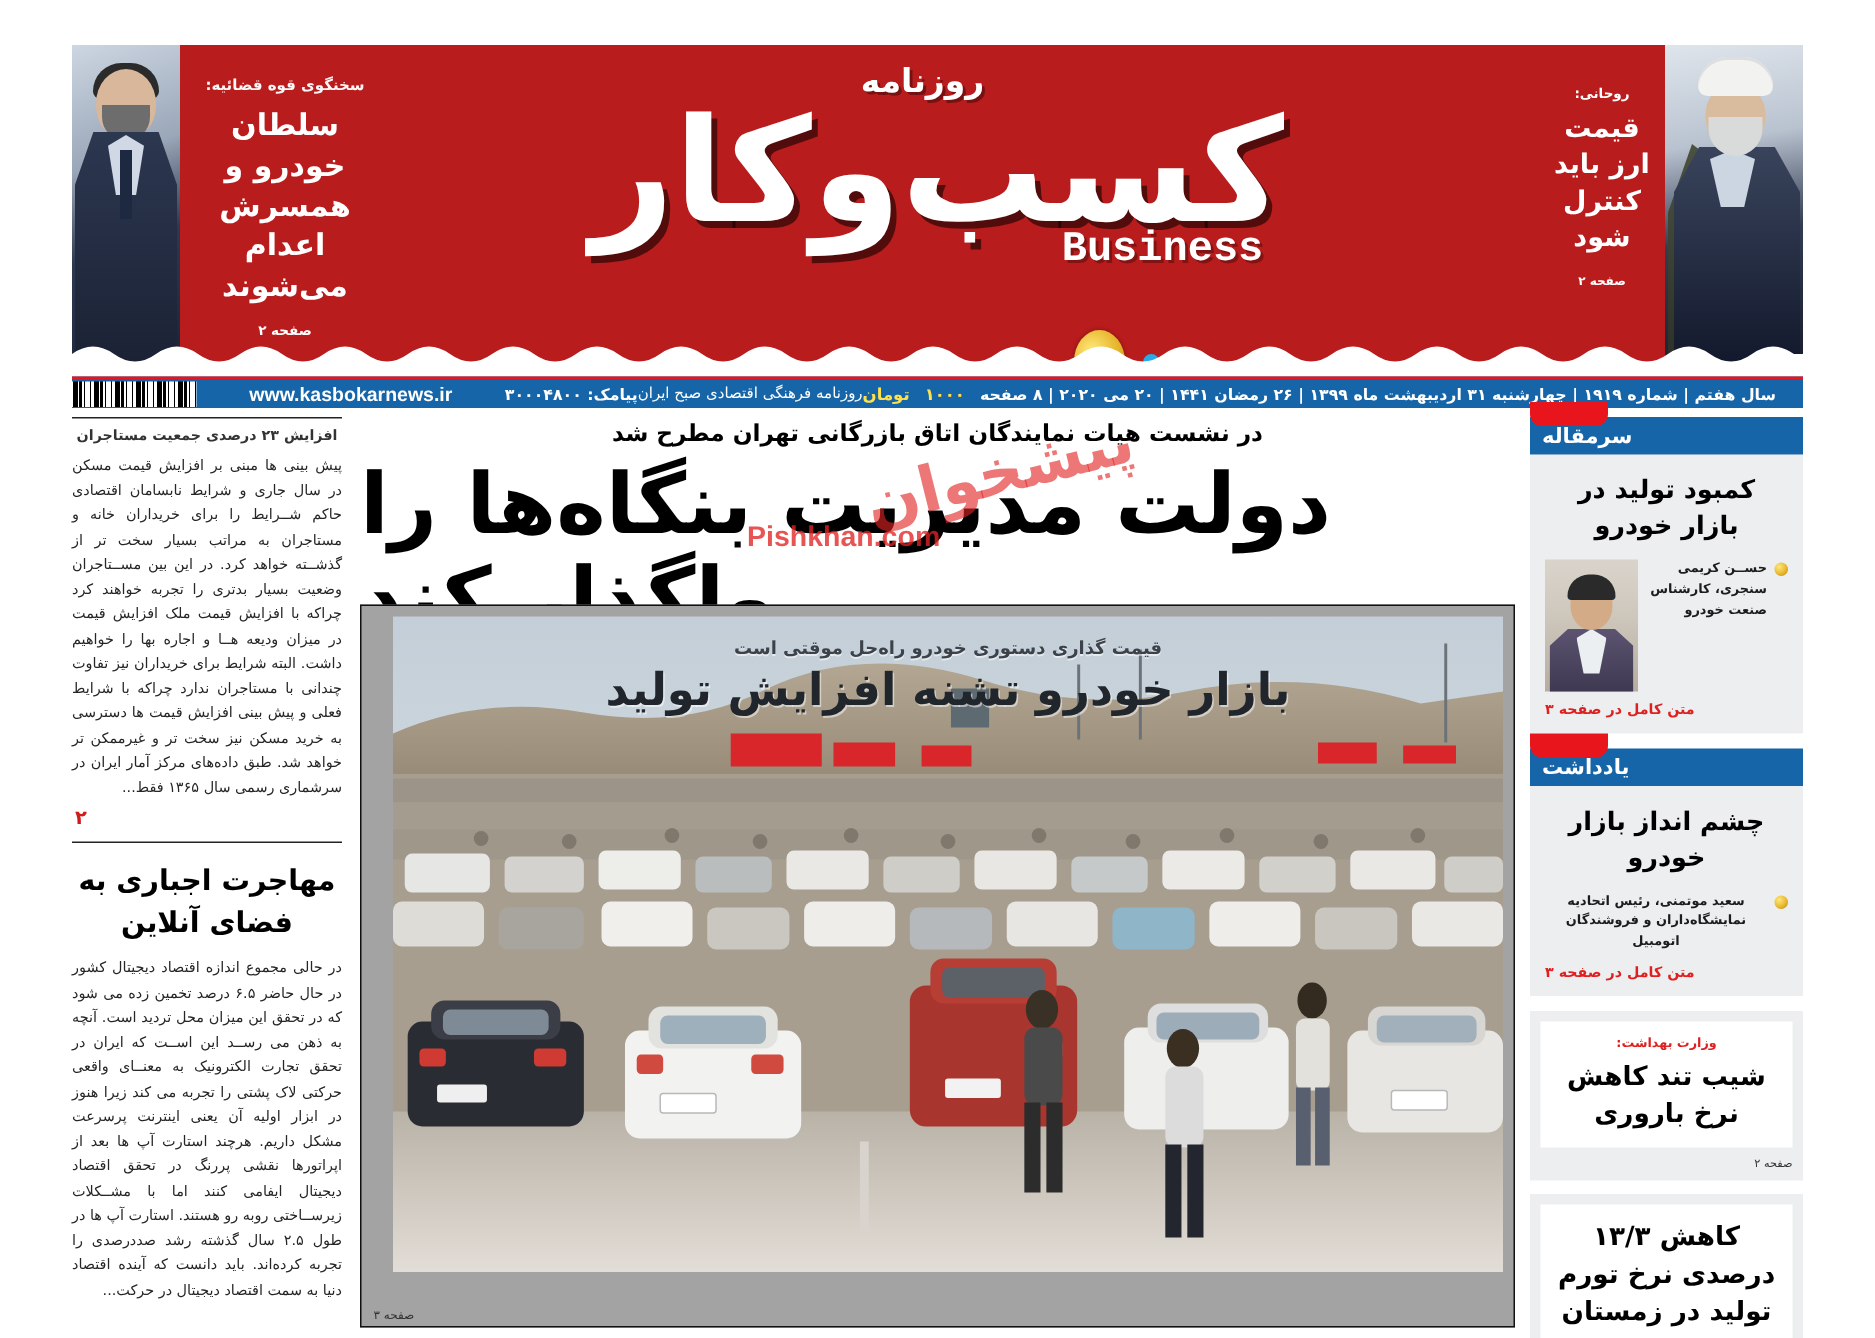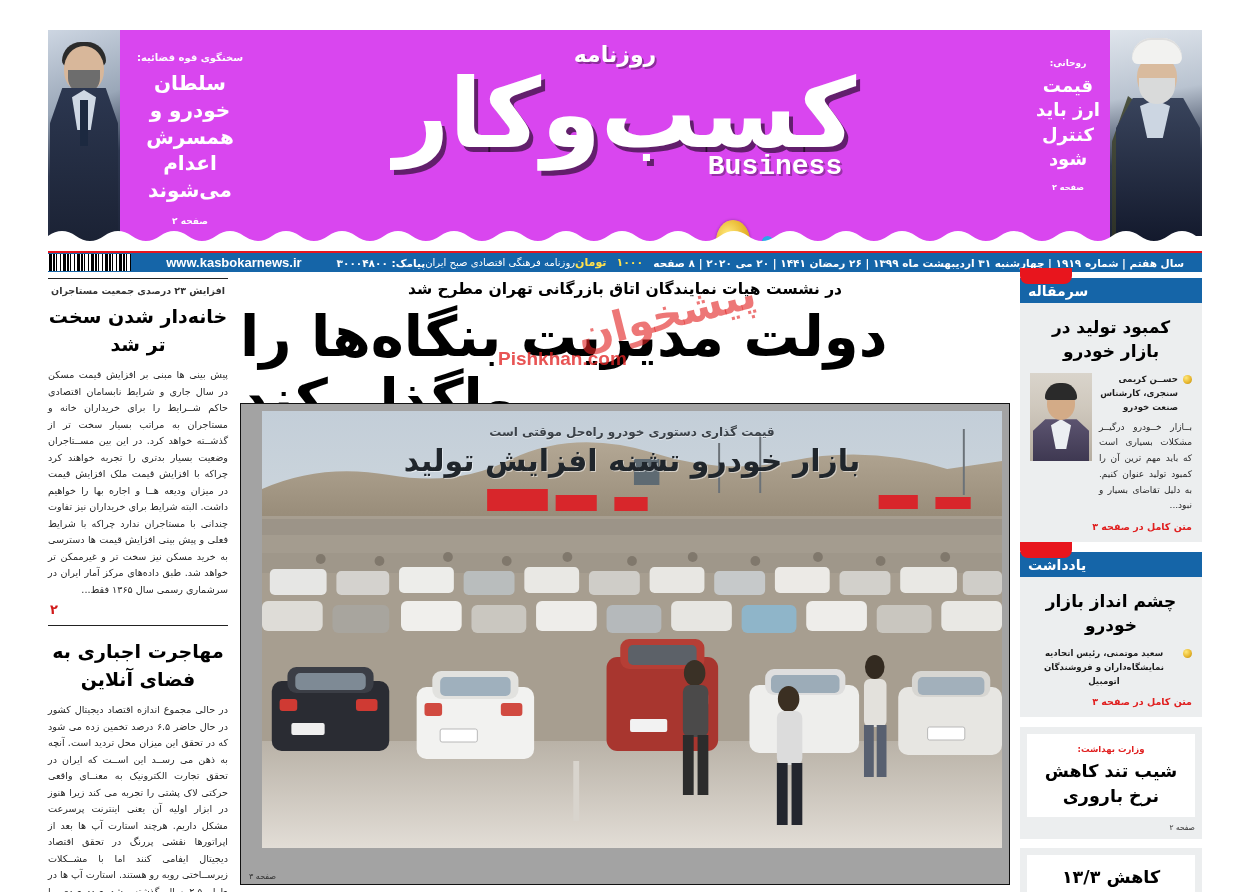--- a/index.html
+++ b/index.html
@@ -13,21 +13,21 @@
     position: relative;
     width: 1250px; height: 892px;
     background: #ffffff;
   }
 
   
   .masthead {
     position: absolute;
     left: 48px; top: 30px;
     width: 1154px; height: 218px;
-    background: #d946ef;
+    background: #b91c1c;
     overflow: hidden;
   }
   .masthead-inner { position: relative; width: 100%; height: 100%; }
 
   
   .left-person {
     position: absolute; left: 0; top: 0;
     width: 72px; height: 218px;
     background: linear-gradient(160deg,#cdd6e2 0%,#9aa7b8 35%,#2e3850 60%,#1b2236 100%);
     overflow: hidden;
@@ -362,21 +362,21 @@
     clip-path: polygon(22% 0%, 78% 0%, 100% 26%, 100% 100%, 0% 100%, 0% 26%);
   }
   .pt-shirt {
     position: absolute; left: 21px; top: 46px;
     width: 20px; height: 30px;
     background: #eceff2;
     clip-path: polygon(50% 0%, 100% 20%, 76% 100%, 24% 100%, 0% 20%);
   }
   .rc-more {
     font-size: 9.5px; font-weight: bold; color: #e02020;
-    text-align: right; margin-top: 7px;
+    text-align: left; margin-top: 7px;
   }
 
   
   .rc-newsbox {
     background: #eceeef;
     padding: 7px;
     margin-bottom: 9px;
     direction: rtl;
   }
   .rc-newsbox-inner {
@@ -481,21 +481,20 @@
     <div class="barcode"></div>
   </div>
 
   <div class="body-area">
 
     <div class="col-left">
 
       <div class="lc-card">
         <div class="lc-rule"></div>
         <div class="lc-kicker">افزایش ۲۳ درصدی جمعیت مستاجران</div>
-        <div class="lc-title">خانه‌دار شدن سخت تر شد</div>
         <div class="lc-body">پیش بینی ها مبنی بر افزایش قیمت مسکن در سال جاری و شرایط نابسامان اقتصادی حاکم شــرایط را برای خریداران خانه و مستاجران به مراتب بسیار سخت تر از گذشــته خواهد کرد. در این بین مســتاجران وضعیت بسیار بدتری را تجربه خواهند کرد چراکه با افزایش قیمت ملک افزایش قیمت در میزان ودیعه هــا و اجاره بها را خواهیم داشت. البته شرایط برای خریداران نیز تفاوت چندانی با مستاجران ندارد چراکه با شرایط فعلی و پیش بینی افزایش قیمت ها دسترسی به خرید مسکن نیز سخت تر و غیرممکن تر خواهد شد. طبق داده‌های مرکز آمار ایران در سرشماری رسمی سال ۱۳۶۵ فقط...</div>
         <div class="lc-pagenum">۲</div>
       </div>
 
       <div class="lc-divider"></div>
 
       <div class="lc-card" style="margin-top:12px">
         <div class="lc-title">مهاجرت اجباری به فضای آنلاین</div>
         <div class="lc-body">در حالی مجموع اندازه اقتصاد دیجیتال کشور در حال حاضر ۶.۵ درصد تخمین زده می شود که در تحقق این میزان محل تردید است. آنچه به ذهن می رســد این اســت که ایران در تحقق تجارت الکترونیک به معنــای واقعی حرکتی لاک پشتی را تجربه می کند زیرا هنوز در ابزار اولیه آن یعنی اینترنت پرسرعت مشکل داریم. هرچند استارت آپ ها بعد از اپراتورها نقشی پررنگ در تحقق اقتصاد دیجیتال ایفامی کنند اما با مشــکلات زیرســاختی روبه رو هستند. استارت آپ ها در طول ۲.۵ سال گذشته رشد صددرصدی را تجربه کرده‌اند. باید دانست که آینده اقتصاد دنیا به سمت اقتصاد دیجیتال در حرکت...</div>
 
@@ -663,21 +662,20 @@
           <div class="rc-bar-label">سرمقاله</div>
         </div>
         <div class="rc-box">
           <div class="rc-title">کمبود تولید در بازار خودرو</div>
           <div class="rc-with-photo">
             <div class="rc-text-side">
               <div class="rc-author-row">
                 <span class="rc-author-dot"></span>
                 <span class="rc-author">حســن کریمی سنجری، کارشناس صنعت خودرو</span>
               </div>
-              <div class="rc-body">بــازار خــودرو درگیــر مشکلات بسیاری است که باید مهم ترین آن را کمبود تولید عنوان کنیم. به دلیل تقاضای بسیار و نبود...</div>
             </div>
             <div class="rc-portrait">
               <div class="pt-body"></div>
               <div class="pt-shirt"></div>
               <div class="pt-head"></div>
               <div class="pt-hair"></div>
             </div>
           </div>
           <div class="rc-more">متن کامل در صفحه ۳</div>
         </div>

